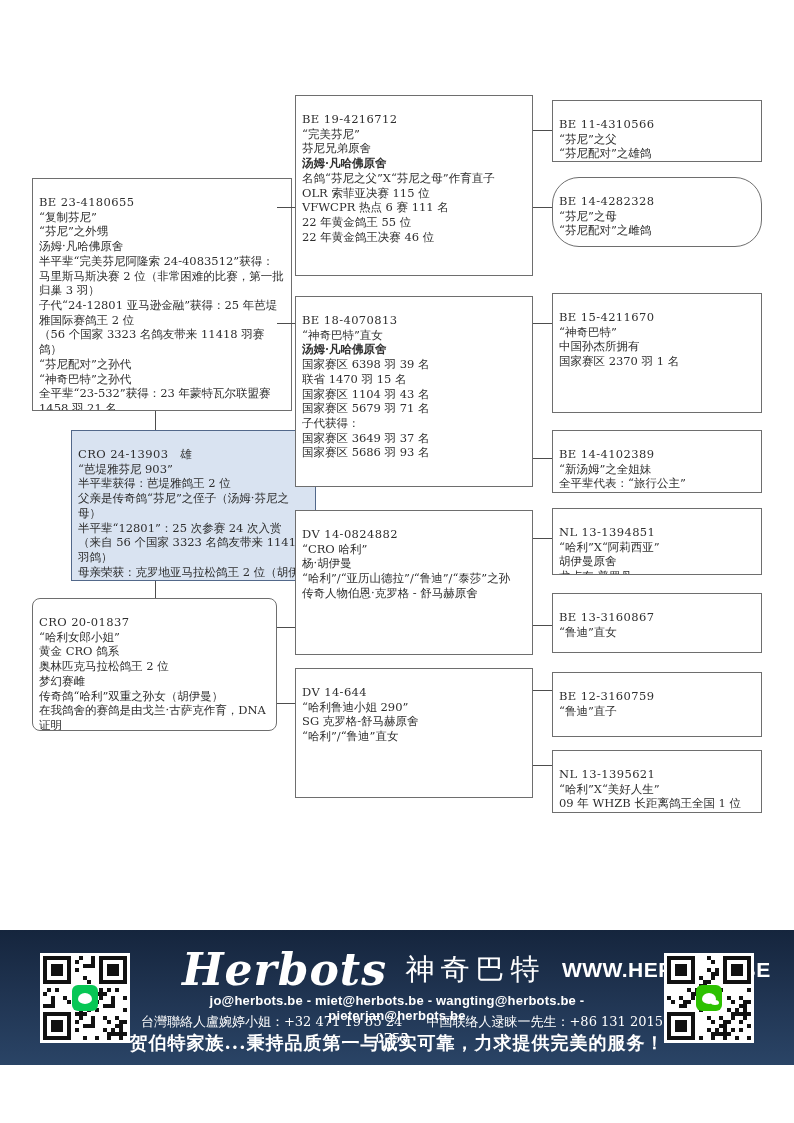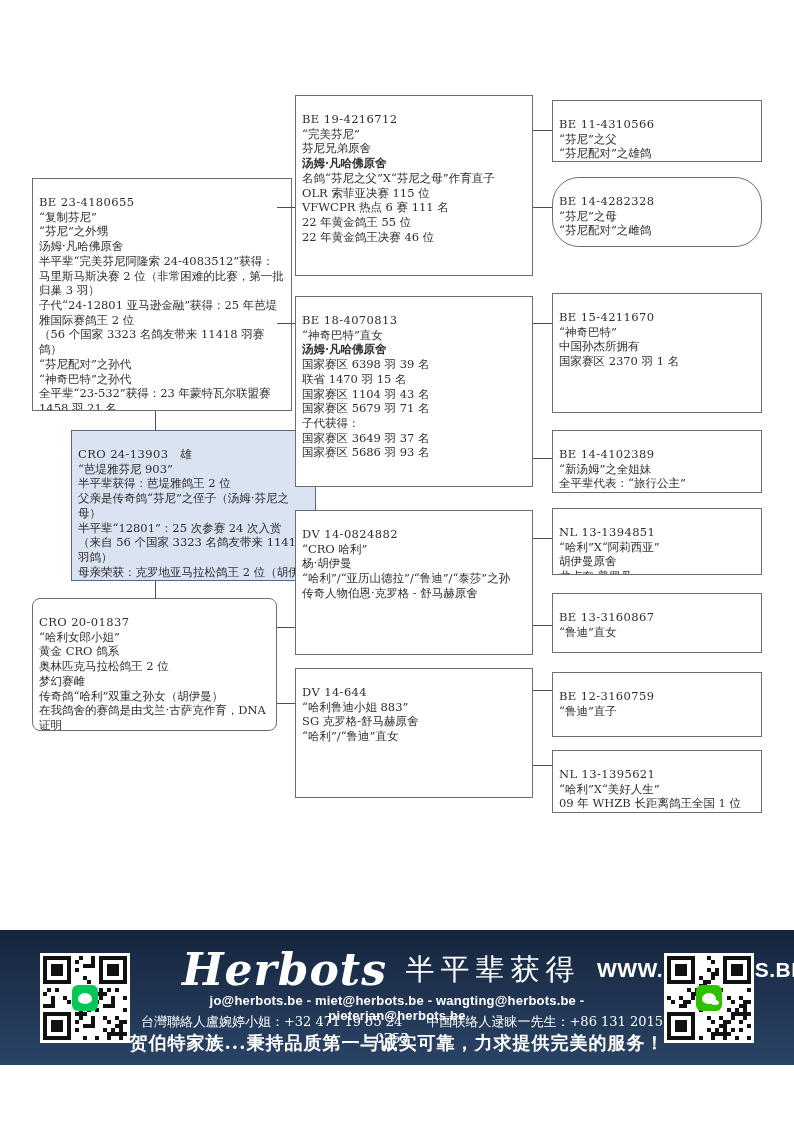--- a/index.html
+++ b/index.html
@@ -108,21 +108,21 @@
       </div>
       <div class="pbox" style="left: 295px; top: 510px; width: 238px; height: 145px;">
         <div class="pline ring">DV 14-0824882</div>
         <div class="pline">“CRO 哈利”</div>
         <div class="pline">杨·胡伊曼</div>
         <div class="pline">“哈利”/“亚历山德拉”/“鲁迪”/“泰莎”之孙</div>
         <div class="pline">传奇人物伯恩·克罗格 - 舒马赫原舍</div>
       </div>
       <div class="pbox" style="left: 295px; top: 668px; width: 238px; height: 130px;">
         <div class="pline ring">DV 14-644</div>
-        <div class="pline">“哈利鲁迪小姐 883”</div>
+        <div class="pline">“哈利鲁迪小姐 290”</div>
         <div class="pline">SG 克罗格-舒马赫原舍</div>
         <div class="pline">“哈利”/“鲁迪”直女</div>
       </div>
       <div class="pbox" style="left: 552px; top: 100px; width: 210px; height: 62px;">
         <div class="pline ring">BE 11-4310566</div>
         <div class="pline">“芬尼”之父</div>
         <div class="pline">“芬尼配对”之雄鸽</div>
       </div>
       <div class="pbox" style="left: 552px; top: 177px; width: 210px; height: 70px; border-radius: 27px;">
         <div class="pline ring">BE 14-4282328</div>
@@ -267,21 +267,21 @@
           <rect x="16" y="20" width="1" height="1" fill="#111"></rect>
           <rect x="19" y="20" width="1" height="1" fill="#111"></rect>
         </svg>
       <div class="badge line">
           <div class="bubble"></div>
         </div>
     </div>
 
     <div id="brandRow">
       <span id="brandScript">Herbots</span>
-      <span id="qualityText">半平辈获得</span>
+      <span id="qualityText">神奇巴特</span>
       <span id="websiteText">WWW.HERBOTS.BE</span>
     </div>
     <div id="emailRow">jo@herbots.be - miet@herbots.be - wangting@herbots.be - pieterjan@herbots.be</div>
     <div id="contactRow">
       <span>台灣聯絡人盧婉婷小姐：+32 471 19 55 24</span>
       <span>中国联络人逯睐一先生：+86 131 2015 0755</span>
     </div>
     <div id="sloganRow">贺伯特家族...秉持品质第一与诚实可靠，力求提供完美的服务！</div>
 
     <div class="qr" style="left:664px">

